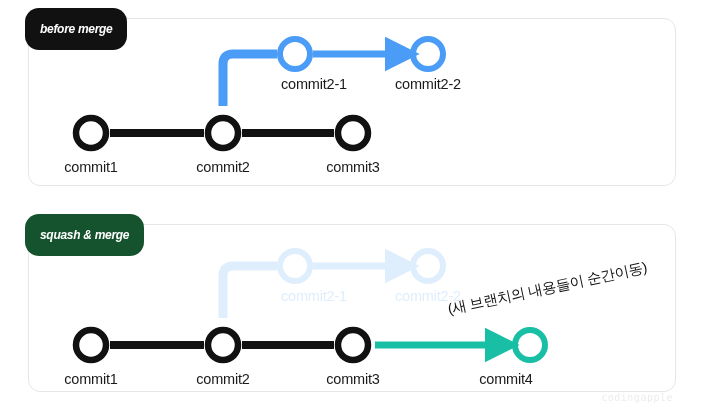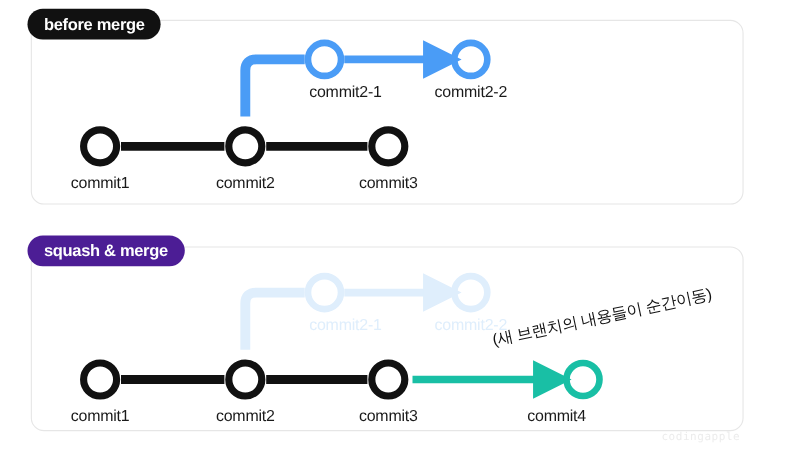--- a/index.html
+++ b/index.html
@@ -28,32 +28,33 @@
     box-sizing: border-box;
   }
   #panel-before { left: 28px; top: 18px; width: 648px; height: 168px; }
   #panel-squash { left: 28px; top: 224px; width: 648px; height: 168px; }
 
   .badge {
     position: absolute;
     display: flex;
     align-items: center;
     justify-content: center;
-    height: 28px;
+    height: 42px;
     padding: 0 15px;
     border-radius: 14px;
     color: #ffffff;
-    font-size: 15px;
+    font-size: 12px;
     font-weight: bold;
     letter-spacing: -0.3px;
     white-space: nowrap;
     box-sizing: border-box;
+    font-style: italic;
   }
   #badge-before { left: 25px; top: 8px; background: #111111; }
-  #badge-squash { left: 25px; top: 214px; background: #4c1d95; }
+  #badge-squash { left: 25px; top: 214px; background: #14532d; }
 
   .svg-layer {
     position: absolute;
     left: 0; top: 0;
     width: 719px;
     height: 415px;
     pointer-events: none;
   }
 
   .node-label {

